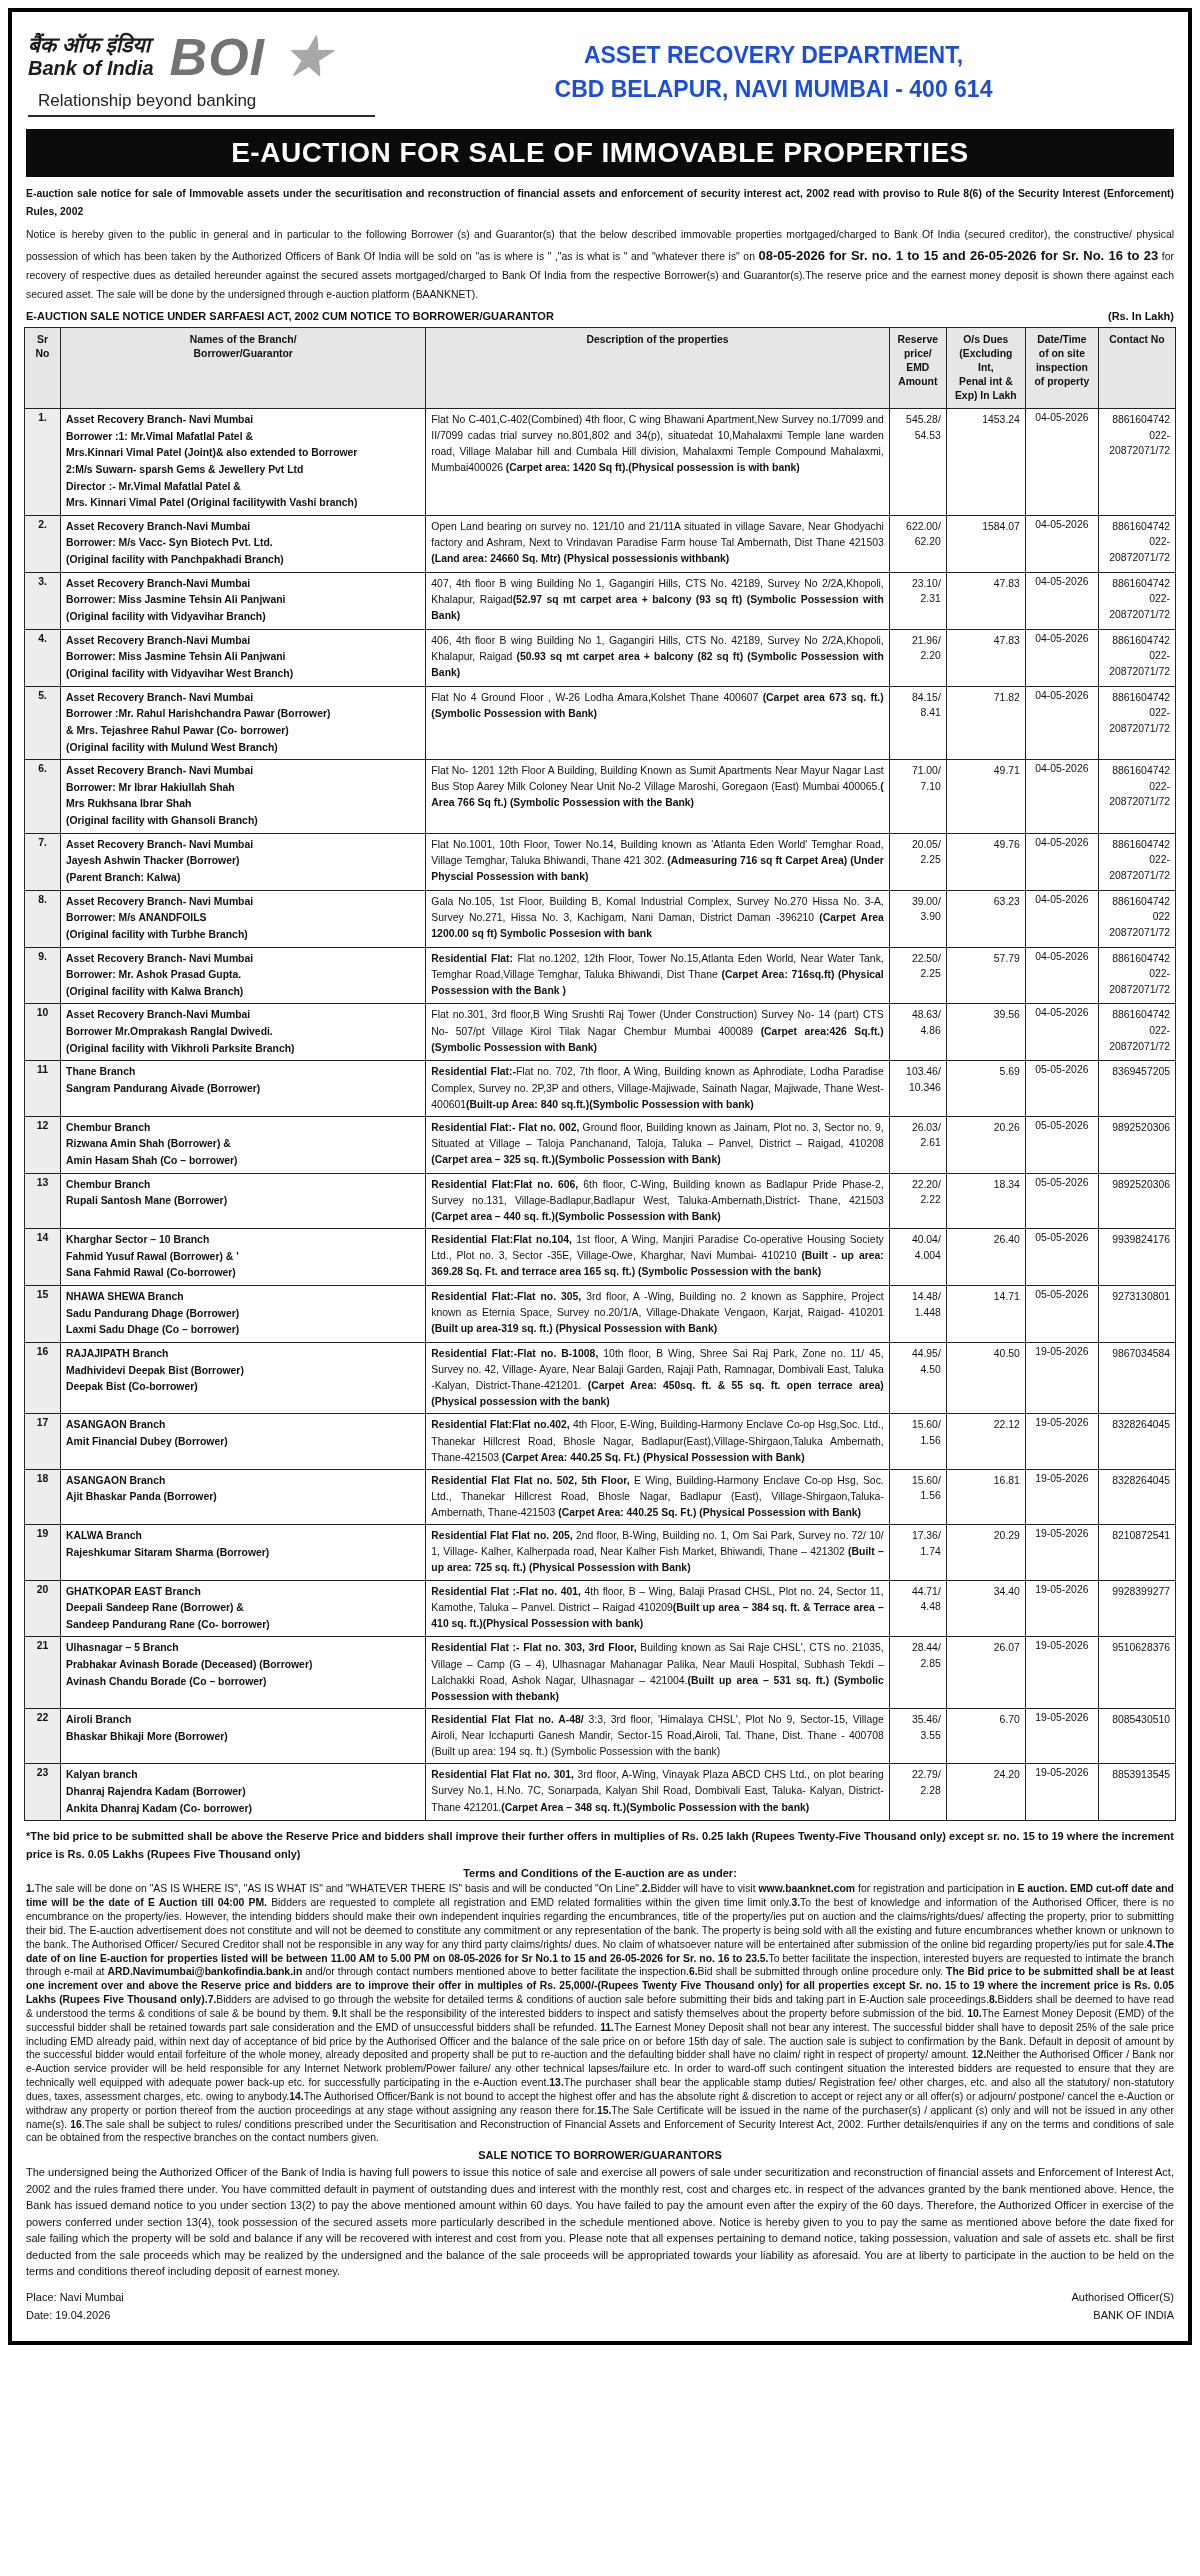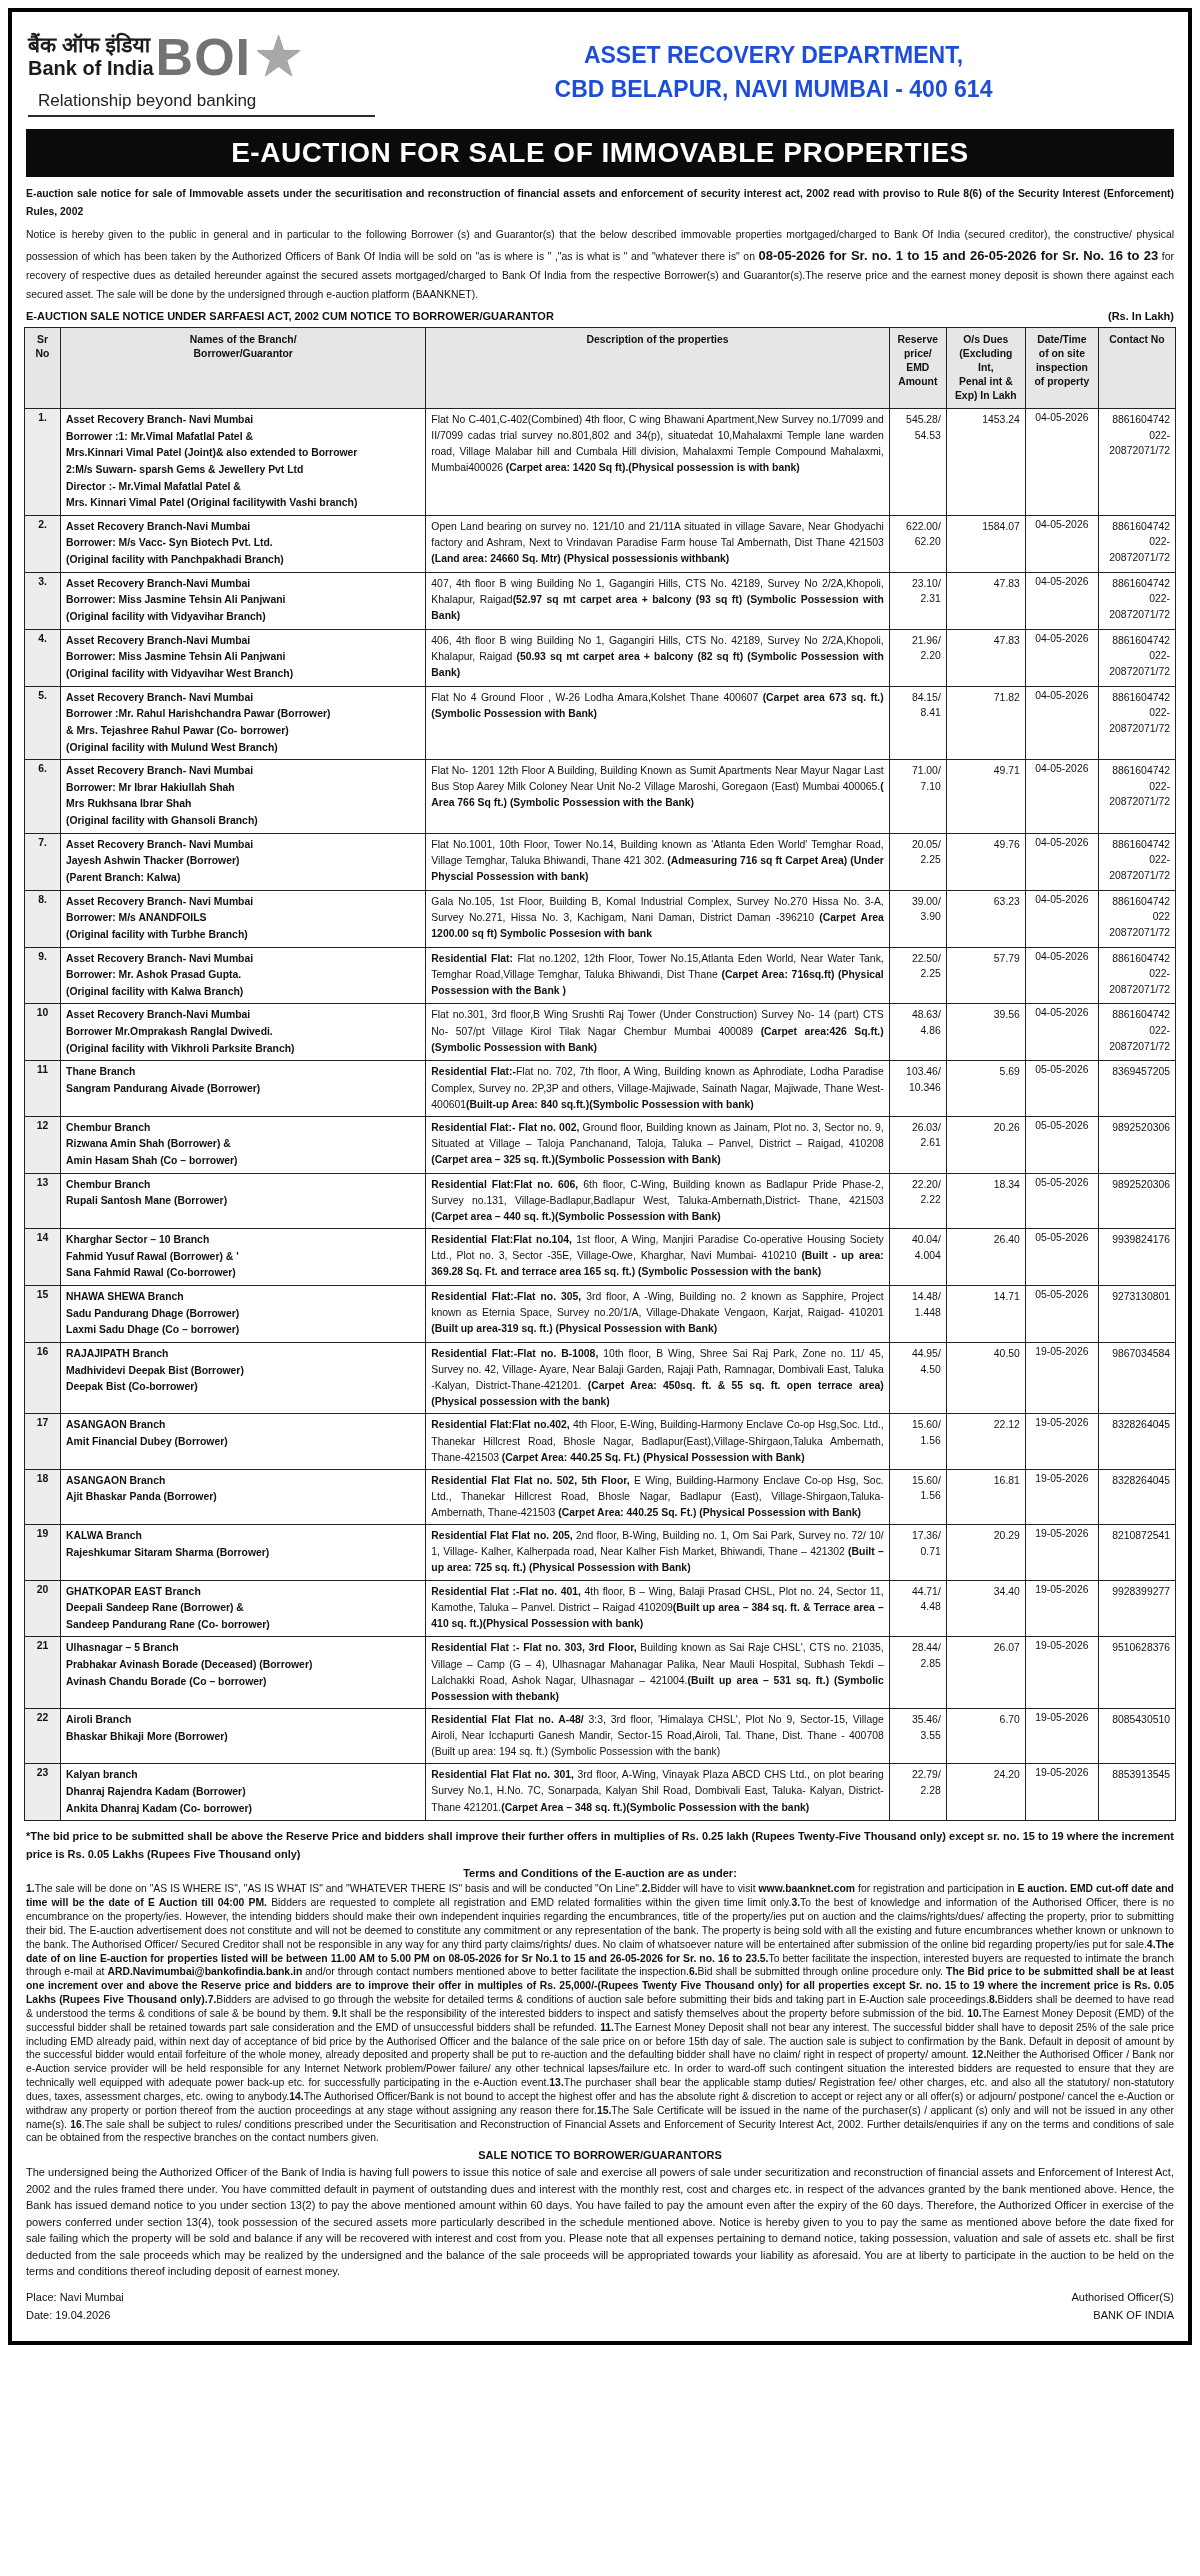--- a/index.html
+++ b/index.html
@@ -2,21 +2,21 @@
 <html><head>
 <meta charset="utf-8">
 <style>
   html,body{margin:0;padding:0;background:#fff;}
   body{width:1200px;height:2576px;font-family:"Liberation Sans",sans-serif;color:#111;-webkit-font-smoothing:antialiased;}
   .page{margin:8px;border:4px solid #000;padding:10px 12px 14px 12px;background:#fff;}
   .b{font-weight:bold;}
   
   .hdr{display:flex;align-items:center;padding:6px 4px 10px 4px;}
   .logo{width:347px;flex:0 0 auto;}
-  .logo-top{display:flex;align-items:center;gap:2px;}
+  .logo-top{display:flex;align-items:center;gap:16px;font-style:italic;}
   .logo-names{display:flex;flex-direction:column;line-height:1.15;}
   .logo-hindi{font-weight:bold;font-size:21px;color:#1c1c1c;}
   .logo-eng{font-weight:bold;font-size:20px;color:#1c1c1c;}
   .logo-boi{font-weight:bold;font-size:52px;letter-spacing:1px;color:#737373;line-height:1;}
   .logo-star{font-size:57px;color:#a8a8a8;line-height:1;text-shadow:0 0 1px #555;}
   .logo-tag{margin-top:4px;font-size:17px;color:#222;border-bottom:2px solid #2a2a2a;padding:2px 0 4px 10px;}
   .addr{flex:1;text-align:center;font-weight:bold;font-size:23px;line-height:1.45;color:#1d4ed8;}
   
   .banner{background:#0b0b0b;color:#fff;text-align:center;font-weight:bold;font-size:28px;letter-spacing:0.5px;padding:8px 0;margin:2px 2px 8px 2px;}
   
@@ -471,21 +471,21 @@
         </tr>
         <tr>
           <td class="sr">19</td>
           <td class="branch">
             <div>KALWA Branch</div>
             <div>Rajeshkumar Sitaram Sharma (Borrower)</div>
           </td>
           <td class="desc"><span class="b">Residential Flat Flat no. 205, </span><span>2nd floor, B-Wing, Building no. 1, Om Sai Park, Survey no. 72/ 10/ 1, Village- Kalher, Kalherpada road, Near Kalher Fish Market, Bhiwandi, Thane – 421302 </span><span class="b">(Built – up area: 725 sq. ft.) (Physical Possession with Bank)</span></td>
           <td class="num">
             <div>17.36/</div>
-            <div>0.71</div>
+            <div>1.74</div>
           </td>
           <td class="num">20.29</td>
           <td class="date">19-05-2026</td>
           <td class="num">
             <div>8210872541</div>
           </td>
         </tr>
         <tr>
           <td class="sr">20</td>
           <td class="branch">

